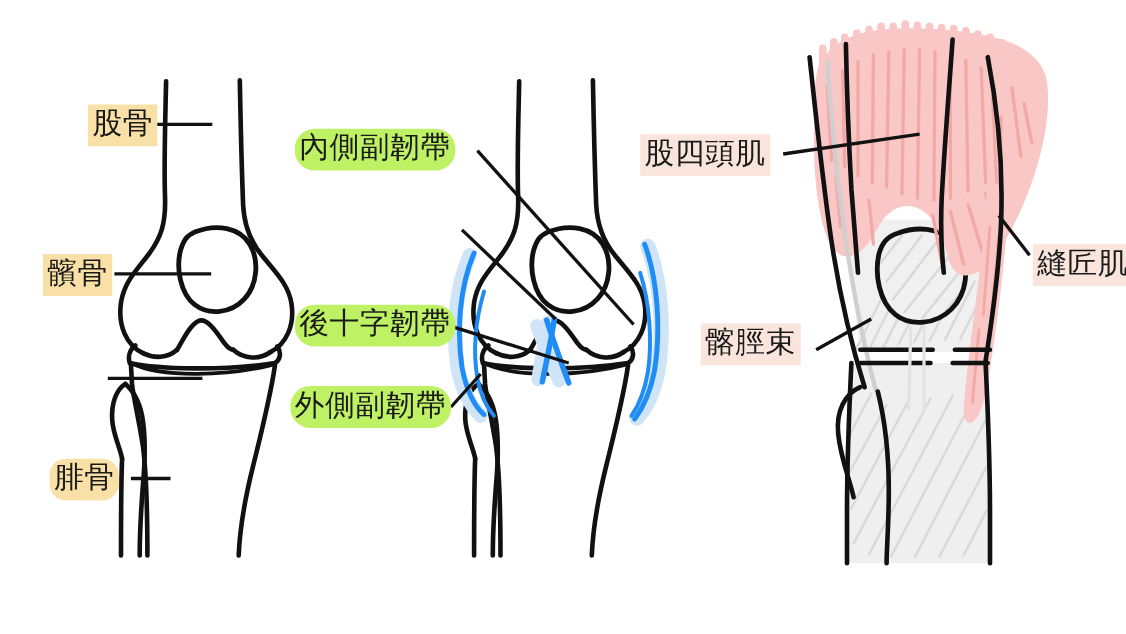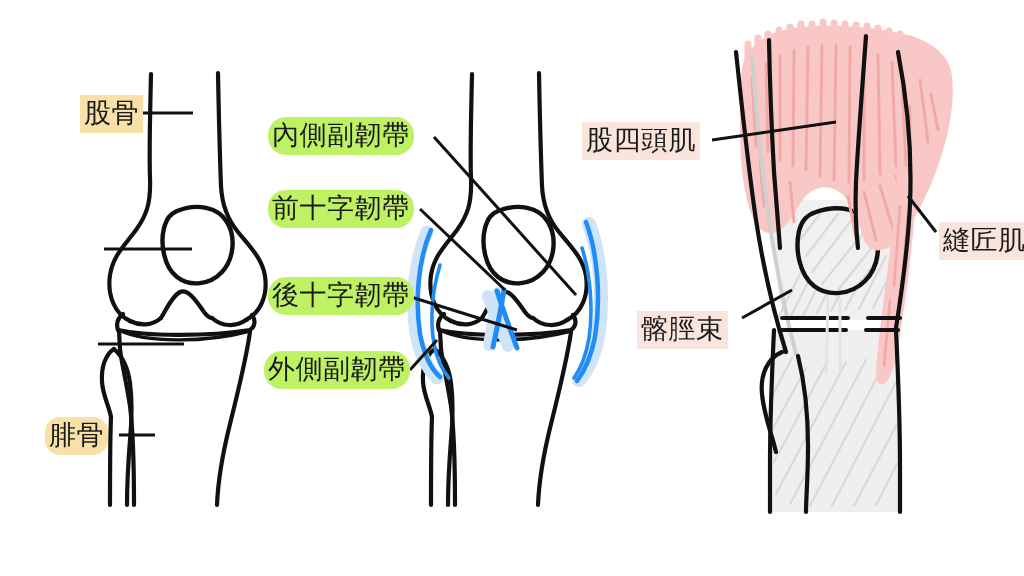--- a/index.html
+++ b/index.html
@@ -244,31 +244,31 @@
       </g>
 
       <line x1="712" y1="140" x2="836" y2="122" stroke="#111" stroke-width="3"></line>
       <line x1="742" y1="318" x2="792" y2="290" stroke="#111" stroke-width="3"></line>
       <line x1="936" y1="232" x2="908" y2="196" stroke="#111" stroke-width="3"></line>
     </g>
   </svg>
 
   <div class="lbl lbl-bone" style="left:80px; top:95px;">股骨</div>
 
+  <div class="lbl lbl-bone" style="left:39px; top:231px;">髕骨</div>
 
 
   <div class="lbl lbl-bone" style="left:45px; top:417px;border-radius:15px;">腓骨</div>
 
   <div class="lbl lbl-lig" style="left:268px; top:117px;">內側副韌帶</div>
 
-  <div class="lbl lbl-lig" style="left:268px; top:190px;">前十字韌帶</div>
 
   <div class="lbl lbl-lig" style="left:268px; top:277px;">後十字韌帶</div>
 
   <div class="lbl lbl-lig" style="left:264px; top:351px;">外側副韌帶</div>
 
   <div class="lbl lbl-muscle" style="left:582px; top:122px;">股四頭肌</div>
 
-  <div class="lbl lbl-muscle" style="left:637px; top:294px;margin-top:17px;">髂脛束</div>
+  <div class="lbl lbl-muscle" style="left:637px; top:294px;">髂脛束</div>
 
   <div class="lbl lbl-muscle" style="left:939px; top:222px;">縫匠肌</div>
 
 </div>
 
 </body></html>

